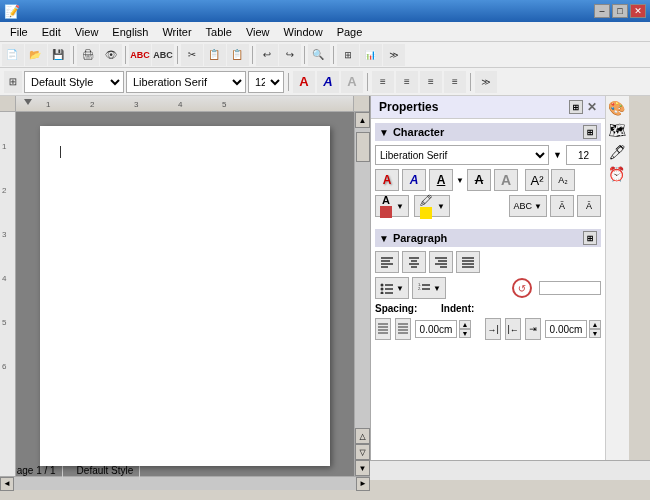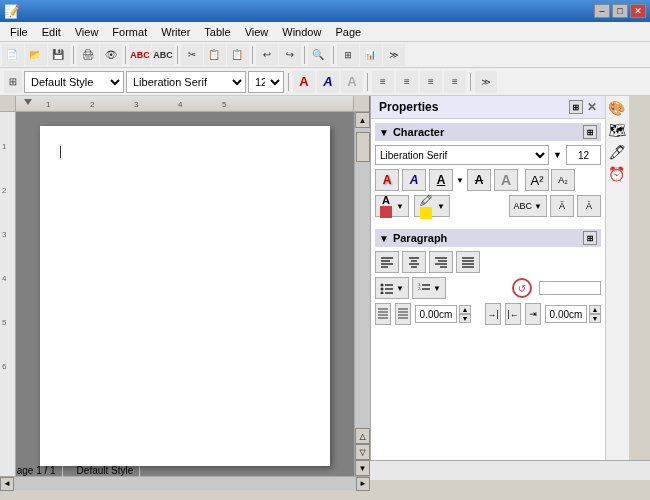--- a/index.html
+++ b/index.html
@@ -419,21 +419,21 @@
     <div class="title-btn">–</div>
     <div class="title-btn">□</div>
     <div class="title-btn close">✕</div>
   </div>
 </div>
 
 <div class="menu-bar">
   <span class="menu-item">File</span>
   <span class="menu-item">Edit</span>
   <span class="menu-item">View</span>
-  <span class="menu-item">Format</span>
+  <span class="menu-item">English</span>
   <span class="menu-item">Writer</span>
   <span class="menu-item">Table</span>
   <span class="menu-item">View</span>
   <span class="menu-item">Window</span>
   <span class="menu-item">Page</span>
 </div>
 
 <div class="toolbar">
   <div class="toolbar-btn">📄</div>
   <div class="toolbar-btn">📂</div>
@@ -661,20 +661,24 @@
               <text x="1" y="8" font-size="4" fill="#333">2.</text>
               <line x1="5" y1="7" x2="13" y2="7" stroke="#333" stroke-width="1.5"></line>
             </svg>
           <div style="font-size:8px;">▼</div>
         </div>
         <div style="flex:1;"></div>
         <div class="circle-icon">↺</div>
         <div style="flex:1; height:14px; border:1px solid #aaa; background:white; margin-left:4px;"></div>
       </div>
 
+      <div class="spacing-big-row">
+        <span class="spacing-label">Spacing:</span>
+        <span class="spacing-label">Indent:</span>
+      </div>
 
       <div style="display:flex; gap:4px; align-items:center; margin-bottom:4px;">
 
         <div class="align-btn">
           <svg width="14" height="14">
               <line x1="2" y1="2" x2="12" y2="2" stroke="#333" stroke-width="1"></line>
               <line x1="2" y1="5" x2="12" y2="5" stroke="#333" stroke-width="1"></line>
               <line x1="2" y1="8" x2="12" y2="8" stroke="#333" stroke-width="1"></line>
               <line x1="2" y1="11" x2="12" y2="11" stroke="#333" stroke-width="1"></line>
             </svg>

